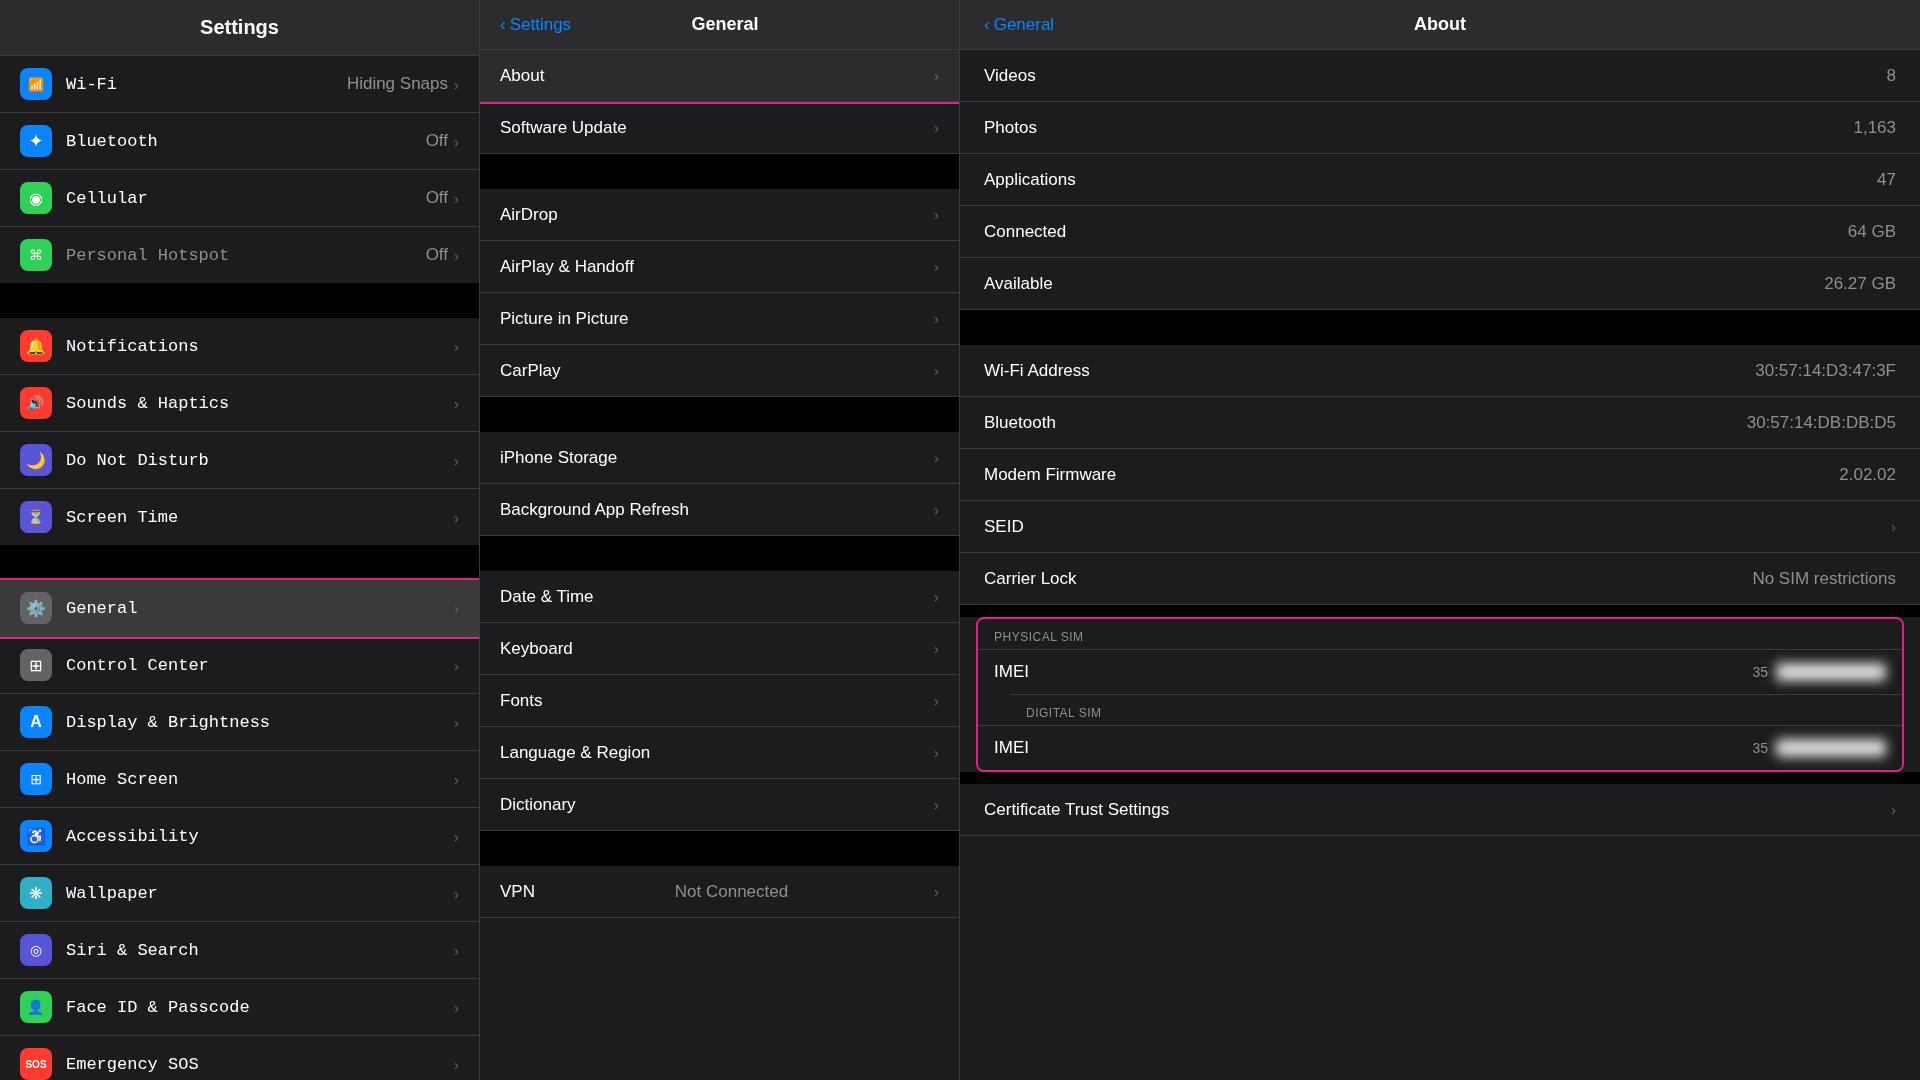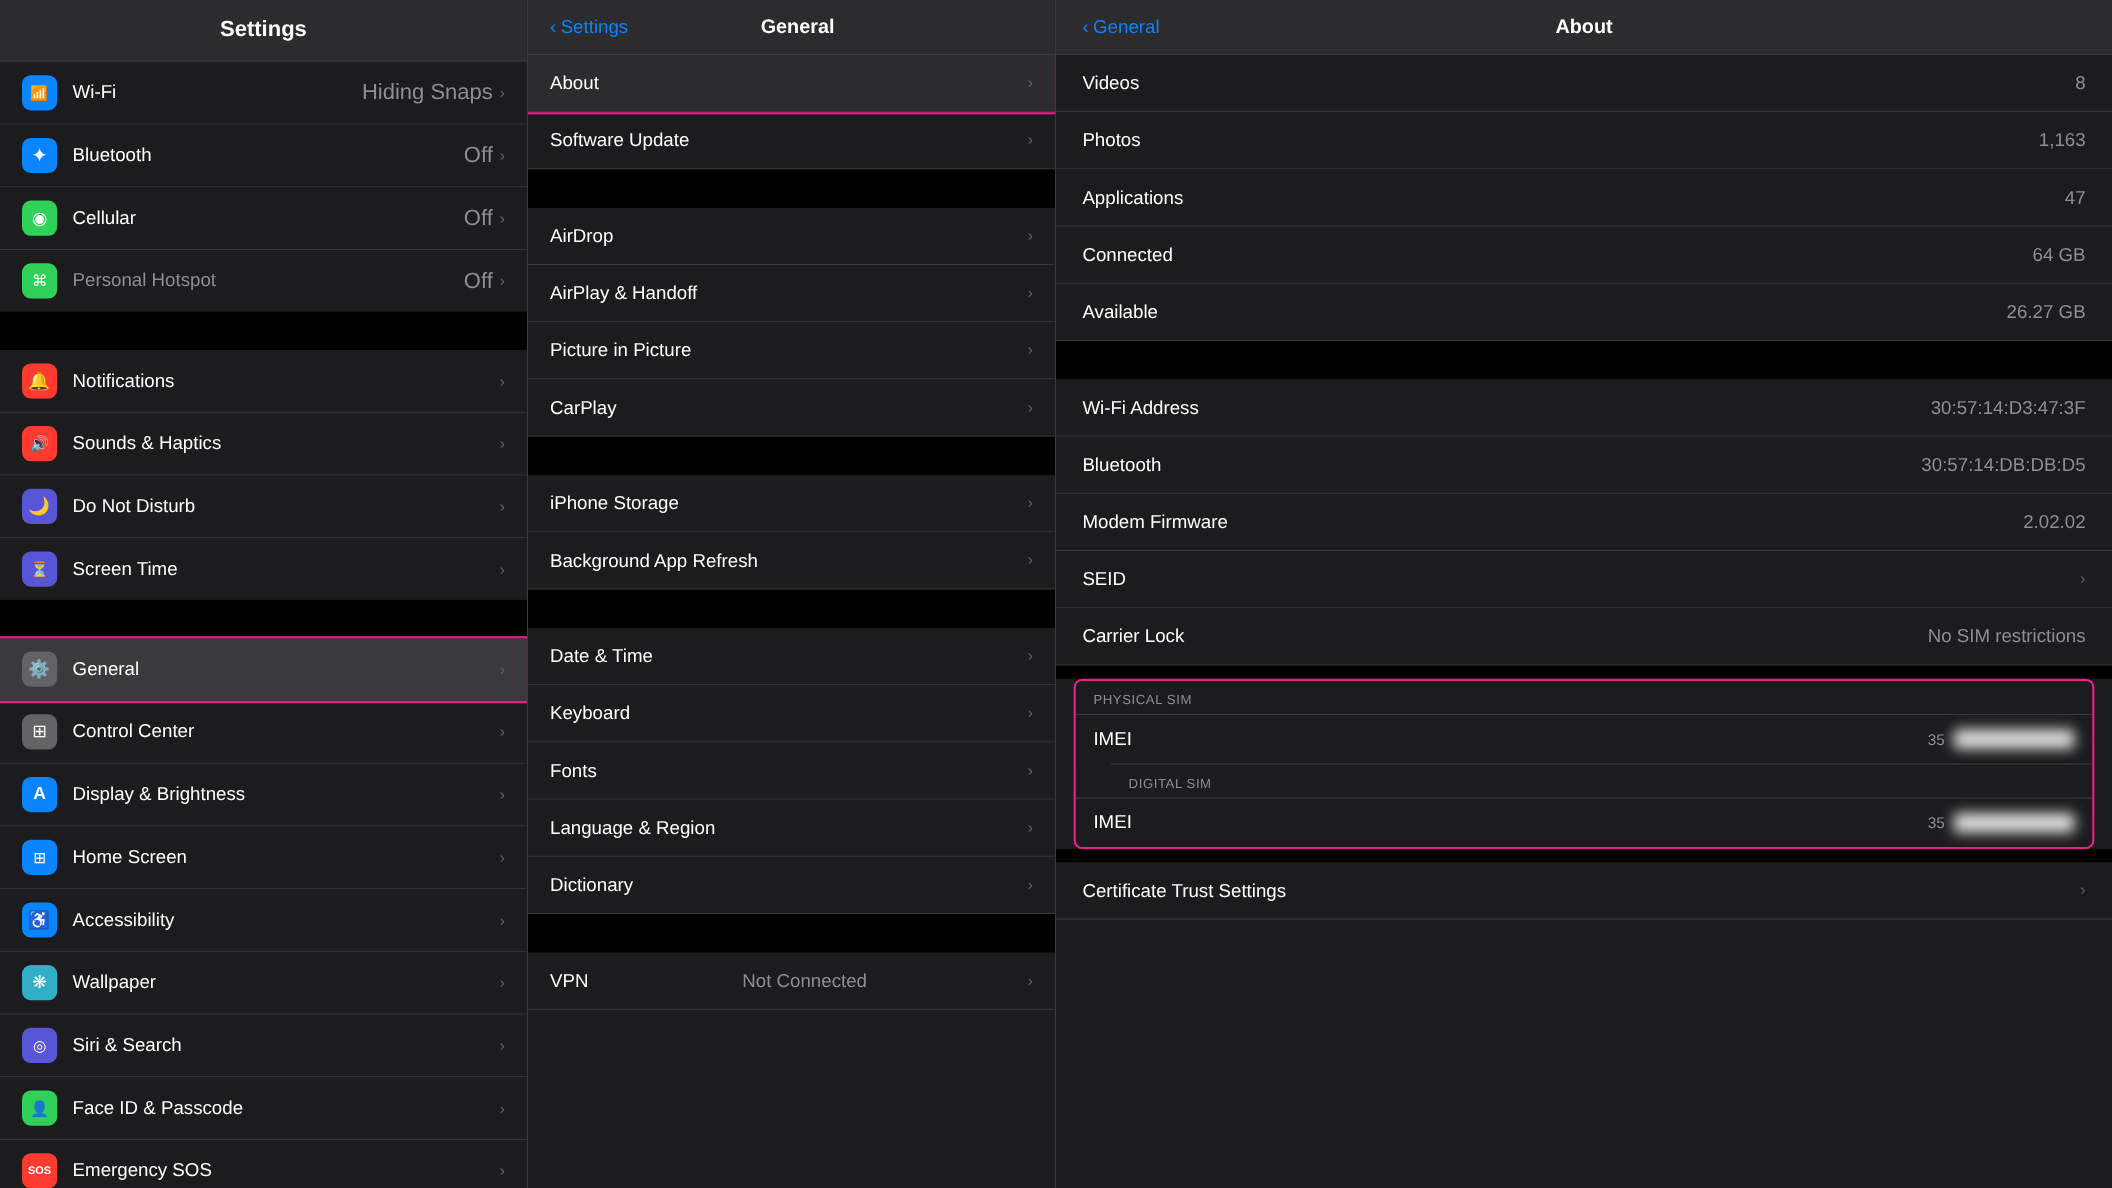--- a/index.html
+++ b/index.html
@@ -122,29 +122,30 @@
       justify-content: center;
       margin-right: 14px;
       flex-shrink: 0;
       font-size: 16px;
     }
 
     .row-label {
       flex: 1;
       color: #fff;
       font-size: 17px;
+      font-family: Liberation Mono, monospace;
     }
 
     .row-label.dimmed {
       color: #8e8e93;
     }
 
     .row-value {
       color: #8e8e93;
-      font-size: 20px;
+      font-size: 17px;
       margin-right: 6px;
       text-align: center;
     }
 
     .chevron {
       color: #636366;
       font-size: 15px;
     }
 
     

